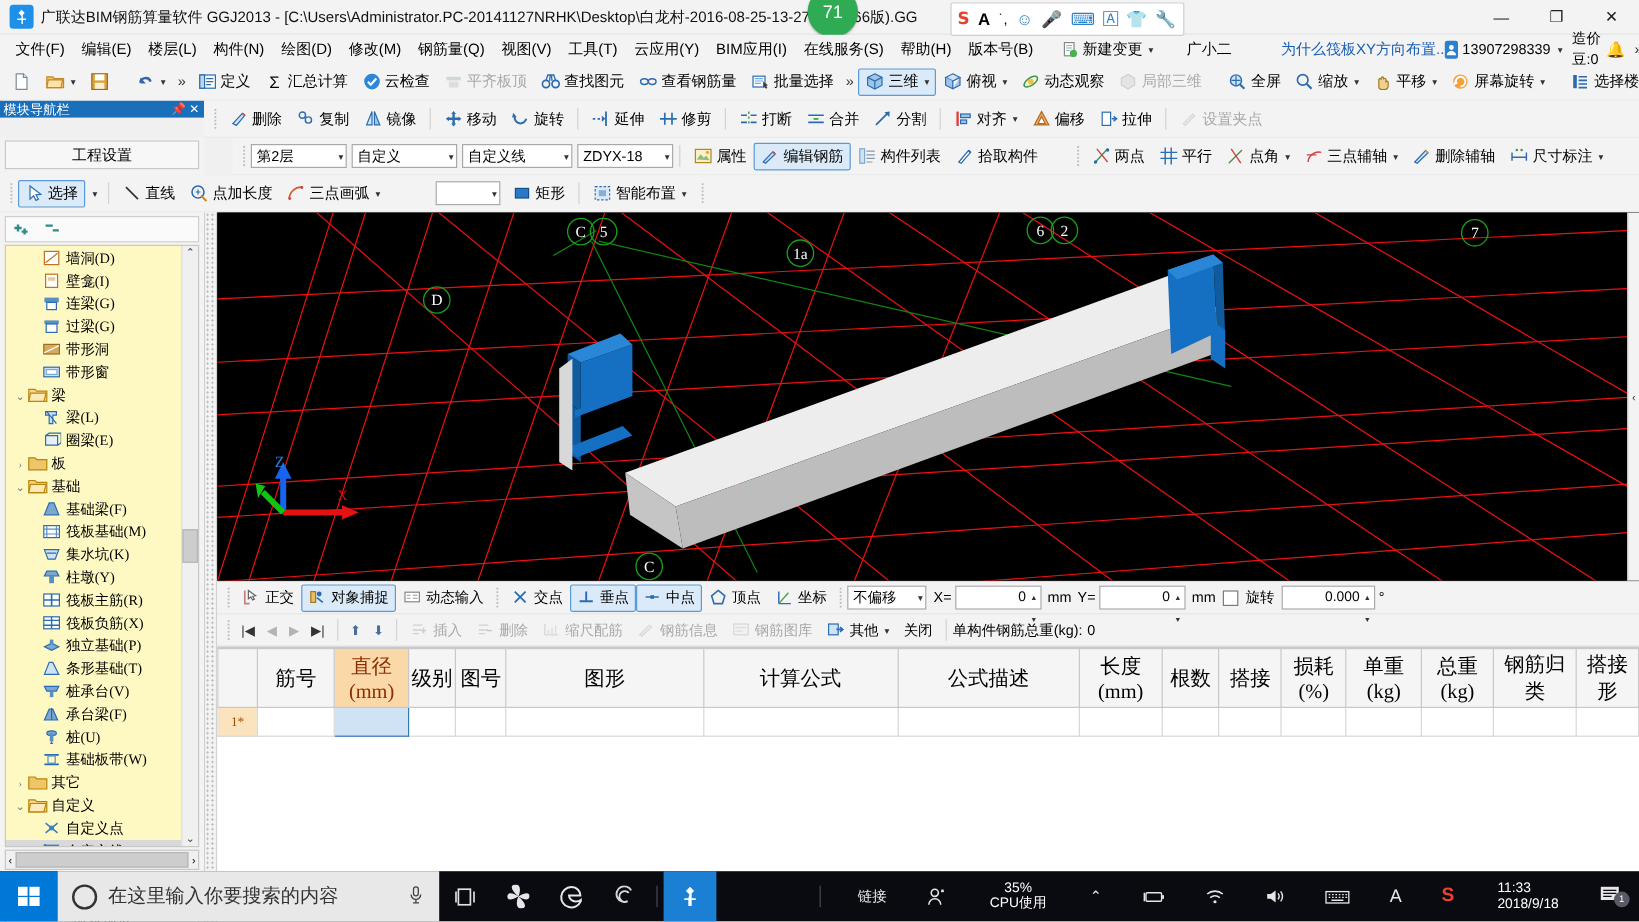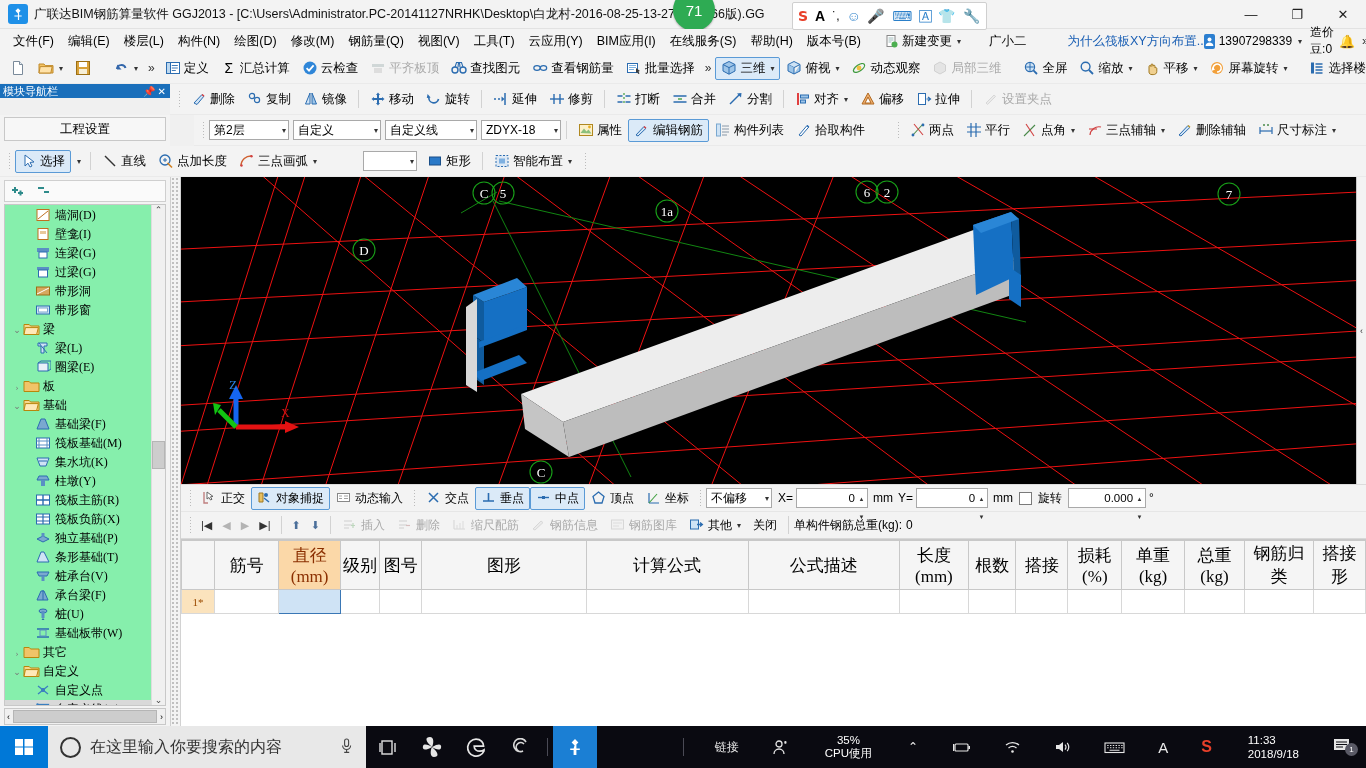--- a/index.html
+++ b/index.html
@@ -50,21 +50,21 @@
   
   .body-row{display:flex;height:606px;}
 
   
   .leftpanel{width:170px;background:#f3f3f3;display:flex;flex-direction:column;border-right:1px solid #cfcfcf;}
   .nav-title{height:14px;background:#1a6fbb;color:#fff;font-size:11px;display:flex;align-items:center;padding-left:3px;}
   .nav-title .pin{margin-left:auto;padding-right:2px;font-size:10px;}
   .nav-title .x{padding-right:4px;font-size:10px;}
   .lp-btn{height:22px;margin:2px 4px 0 4px;background:#f7f7f7;border:1px solid #c8c8c8;display:flex;align-items:center;justify-content:center;font-size:12.5px;}
   .lp-tools{height:20px;margin:3px 4px 2px 4px;border:1px solid #cfcfcf;background:#fafafa;display:flex;align-items:center;gap:8px;padding-left:6px;}
-  .tree-wrap{flex:1;margin:0 4px;border:1px solid #c8c8c8;background:#86efac;display:flex;overflow:hidden;position:relative;}
+  .tree-wrap{flex:1;margin:0 4px;border:1px solid #c8c8c8;background:#fef9c3;display:flex;overflow:hidden;position:relative;}
   .tree{flex:1;overflow:hidden;padding-top:1px;}
   .trow{height:19px;display:flex;align-items:center;font-size:12px;white-space:nowrap;font-family:"Liberation Serif","DejaVu Serif",serif;}
   .trow.sel{background:#d9d9d9;}
   .t-exp{width:12px;text-align:center;color:#777;font-size:9px;flex:0 0 auto;}
   .t-ico{width:17px;height:15px;flex:0 0 auto;margin-right:3px;}
   .indent1{padding-left:6px;}
   .indent2{padding-left:18px;}
   .tree-sb{width:13px;background:#f0f0f0;border-left:1px solid #ddd;display:flex;flex-direction:column;align-items:center;justify-content:space-between;font-size:9px;color:#444;}
   .tree-sb .thumb{width:11px;height:26px;background:#cdcdcd;border:1px solid #b5b5b5;margin-top:auto;}
   .hscroll{height:15px;margin:2px 4px 0 4px;border:1px solid #c8c8c8;background:#f0f0f0;display:flex;align-items:center;justify-content:space-between;font-size:9px;}

